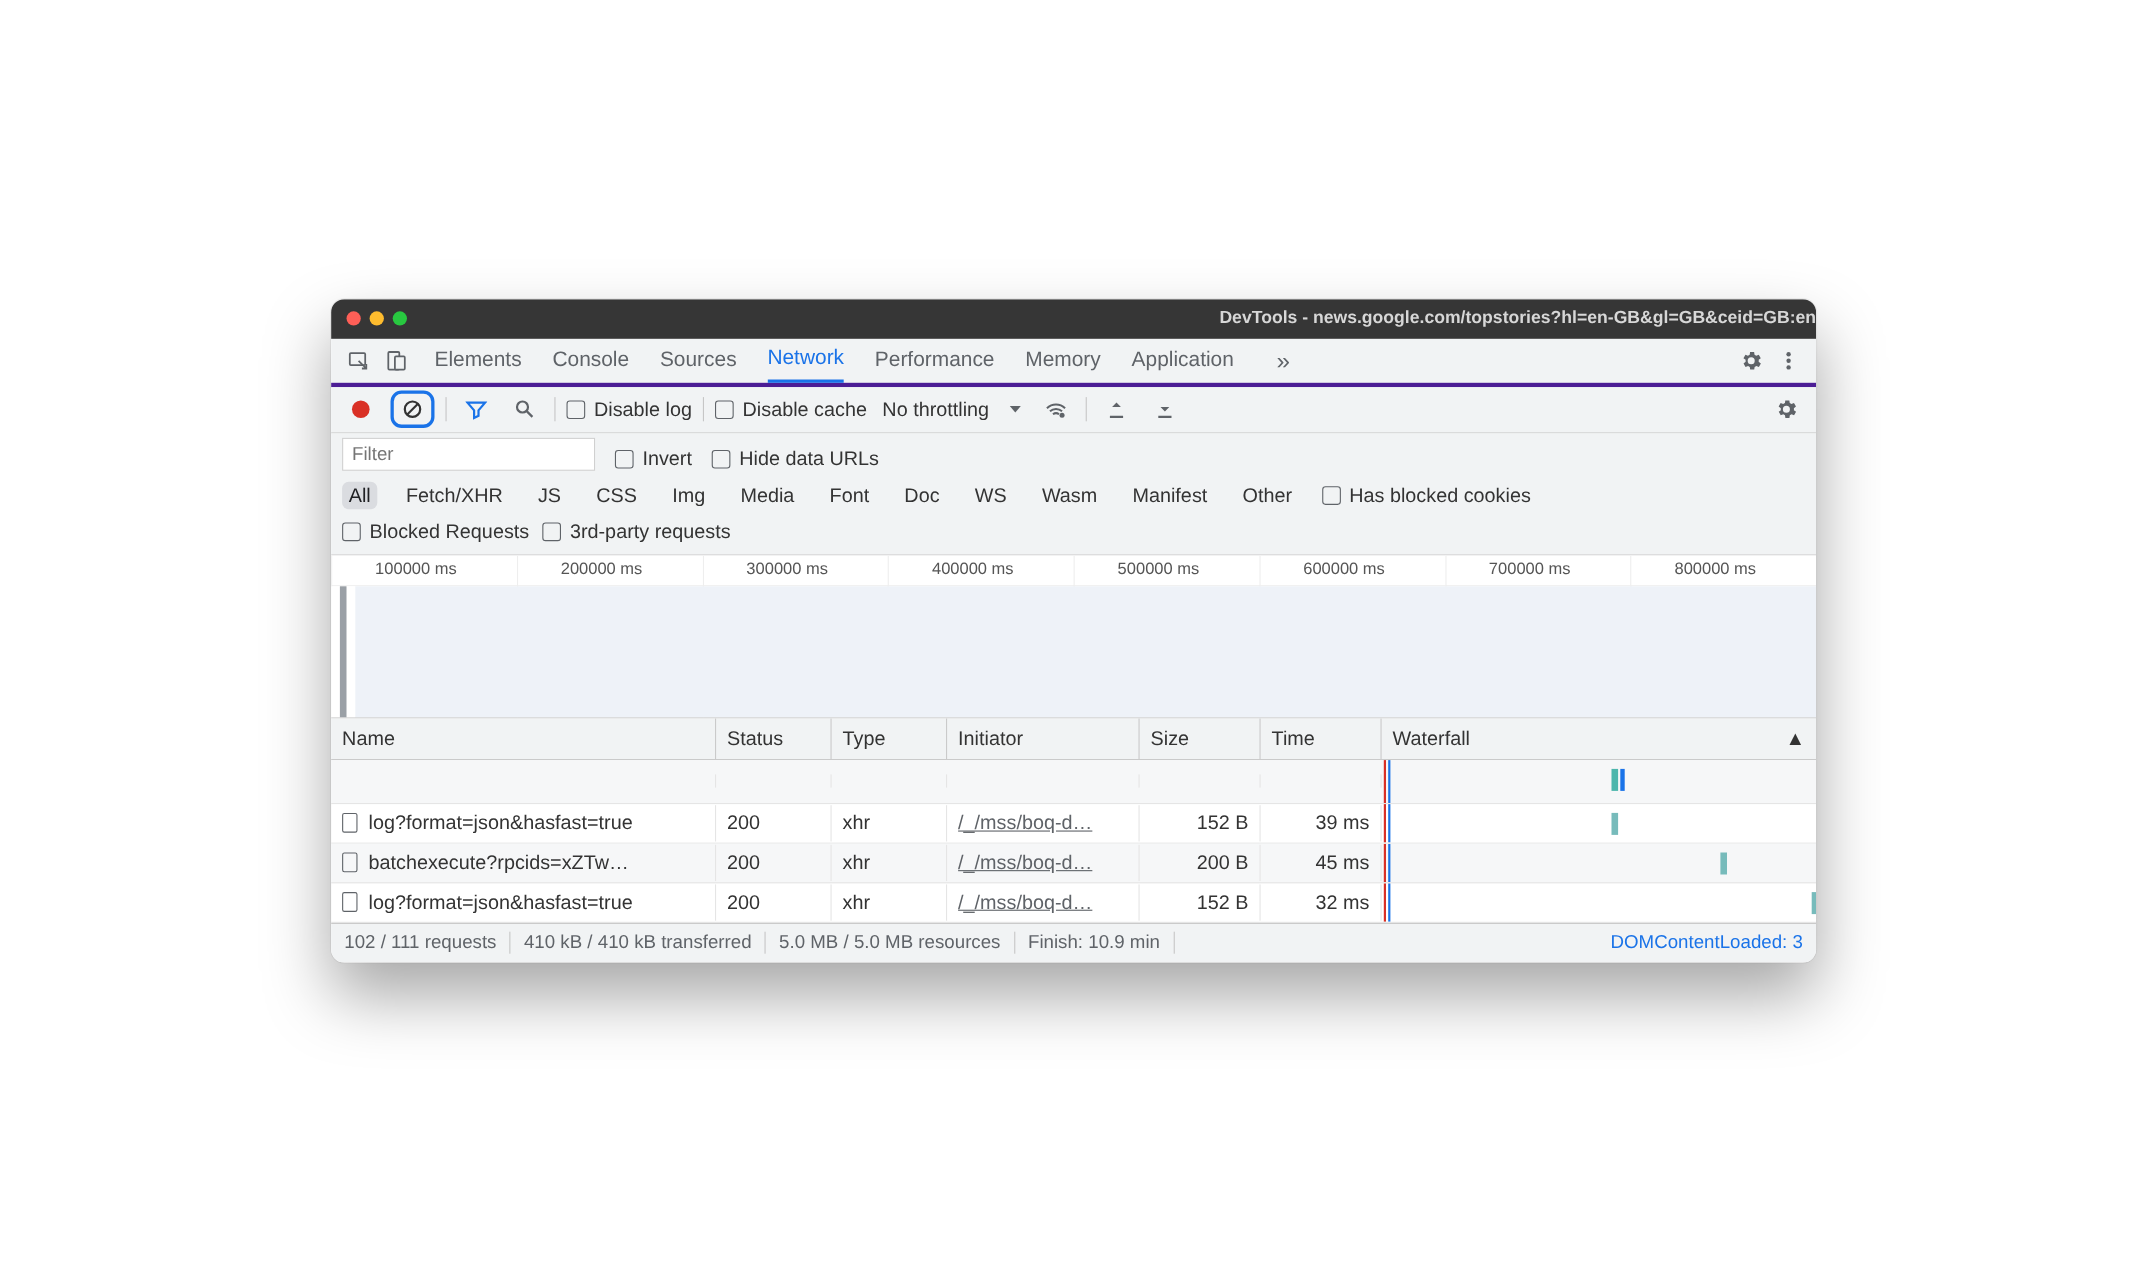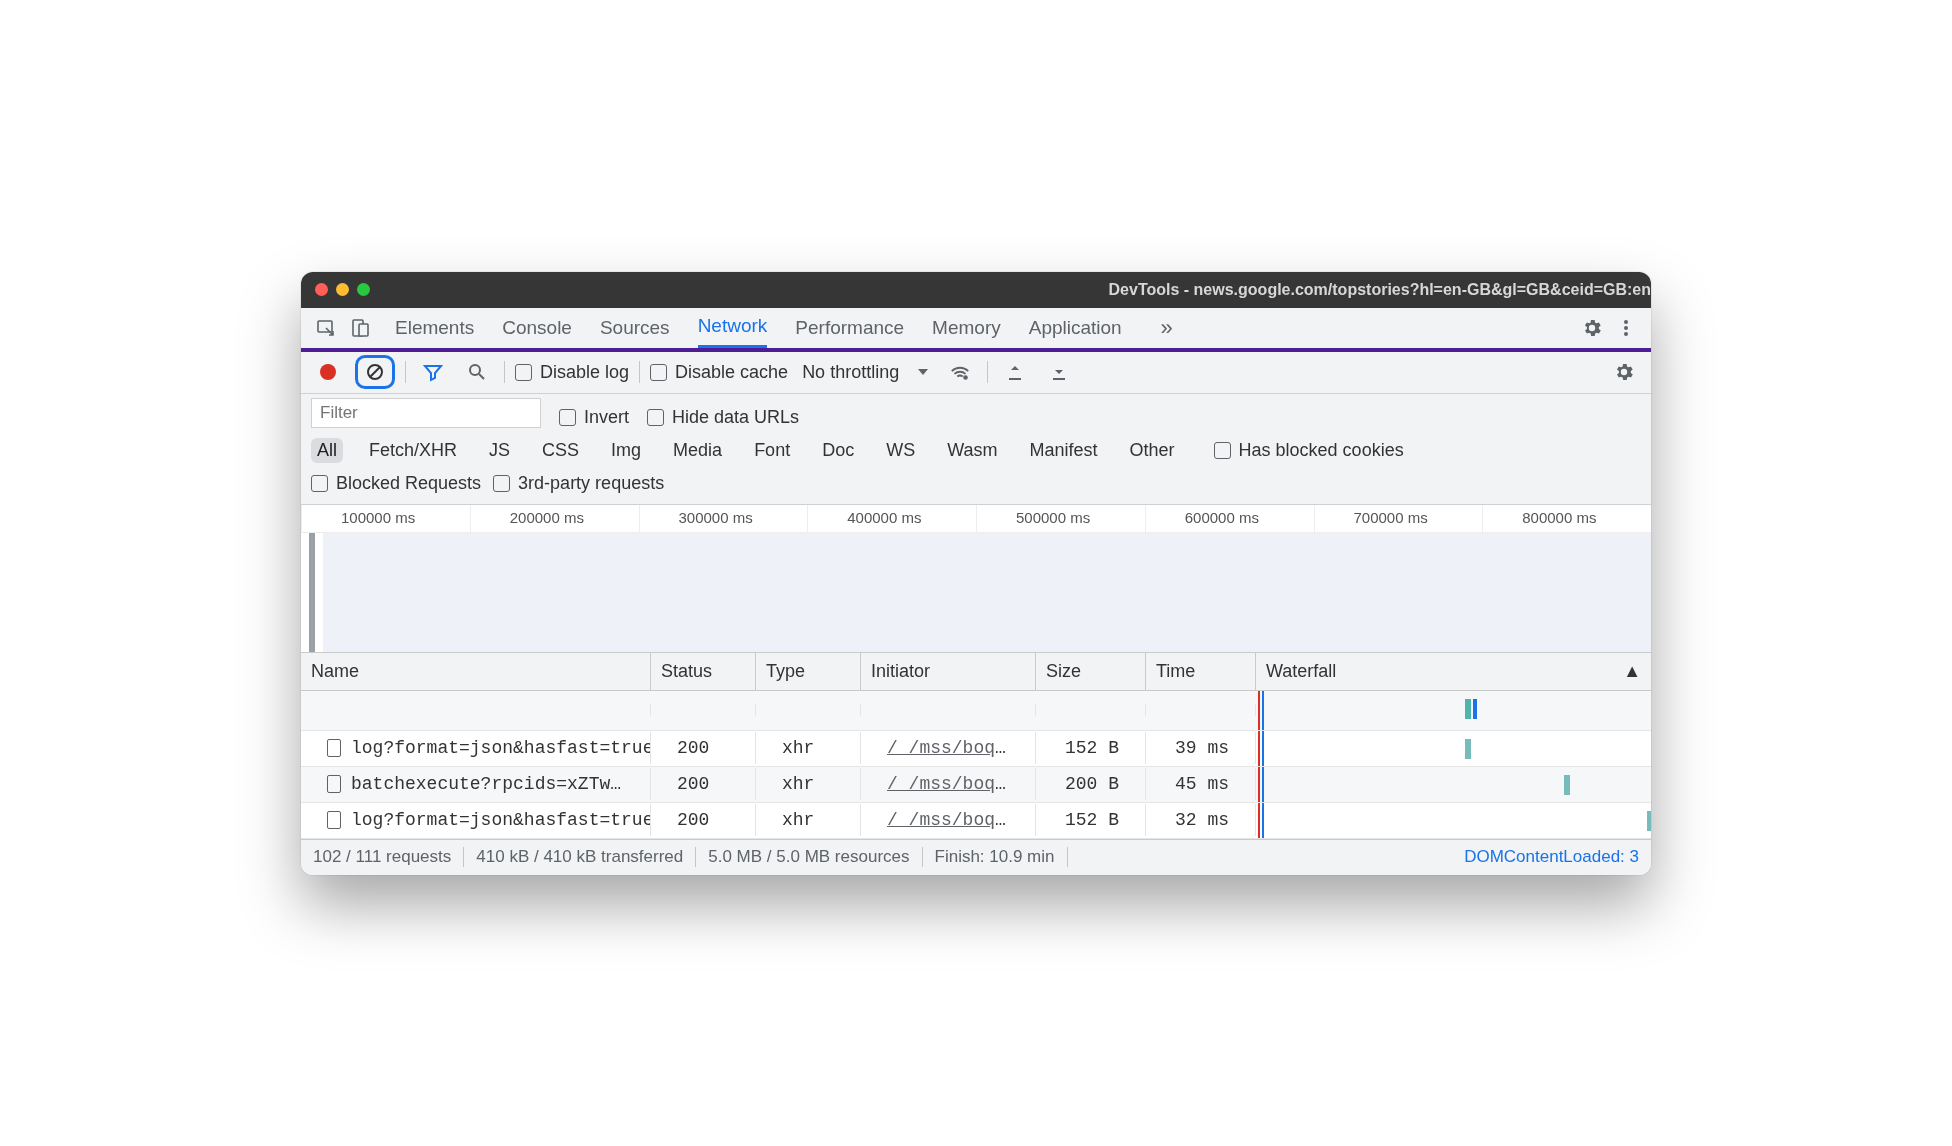--- a/index.html
+++ b/index.html
@@ -115,21 +115,21 @@
   .table {
     font-size:18px; color:#333;
   }
   .thead, .trow {
     display:grid;
     grid-template-columns: 350px 105px 105px 175px 110px 110px 1fr;
   }
   .thead { background:#f1f3f4; border-bottom:1px solid #cacaca; }
   .th { padding:8px 10px; border-right:1px solid #cacaca; display:flex; align-items:center; justify-content:space-between;}
   .th:last-child { border-right:none; }
-  .td { padding:6px 26px; border-right:1px solid #e5e5e5; white-space:nowrap; overflow:hidden; text-overflow:ellipsis;font-family:Liberation Mono, monospace;}
+  .td { padding:6px 10px; border-right:1px solid #e5e5e5; white-space:nowrap; overflow:hidden; text-overflow:ellipsis;}
   .td.right { text-align:right; }
   .td:last-child { border-right:none; }
   .trow { border-bottom:1px solid #e5e5e5; height:36px; align-items:center; }
   .trow:nth-child(odd) { background:#f6f7f8; }
   .trow:first-child { height:40px; }
   .namecell { display:flex; align-items:center; gap:10px; }
   .doc-icon { width:14px; height:18px; border:1.5px solid #5f6368; border-radius:2px; flex-shrink:0;}
   .link { color:#5f6368; text-decoration:underline; cursor:pointer; white-space:nowrap; overflow:hidden; text-overflow:ellipsis;}
   .wf-cell { position:relative; height:100%; }
   .wf-vline { position:absolute; top:0; bottom:0; width:2px; }
@@ -277,21 +277,21 @@
       <span class="type-pill">JS</span>
       <span class="type-pill">CSS</span>
       <span class="type-pill">Img</span>
       <span class="type-pill">Media</span>
       <span class="type-pill">Font</span>
       <span class="type-pill">Doc</span>
       <span class="type-pill">WS</span>
       <span class="type-pill">Wasm</span>
       <span class="type-pill">Manifest</span>
       <span class="type-pill">Other</span>
-      <label class="lbl" style="margin-left:13px">
+      <label class="lbl" style="margin-left:1px">
           <span class="chk"></span>
           <span>Has blocked cookies</span>
         </label>
     </div>
     <div class="row3">
       <label class="lbl">
           <span class="chk"></span>
           <span>Blocked Requests</span>
         </label>
       <label class="lbl">

